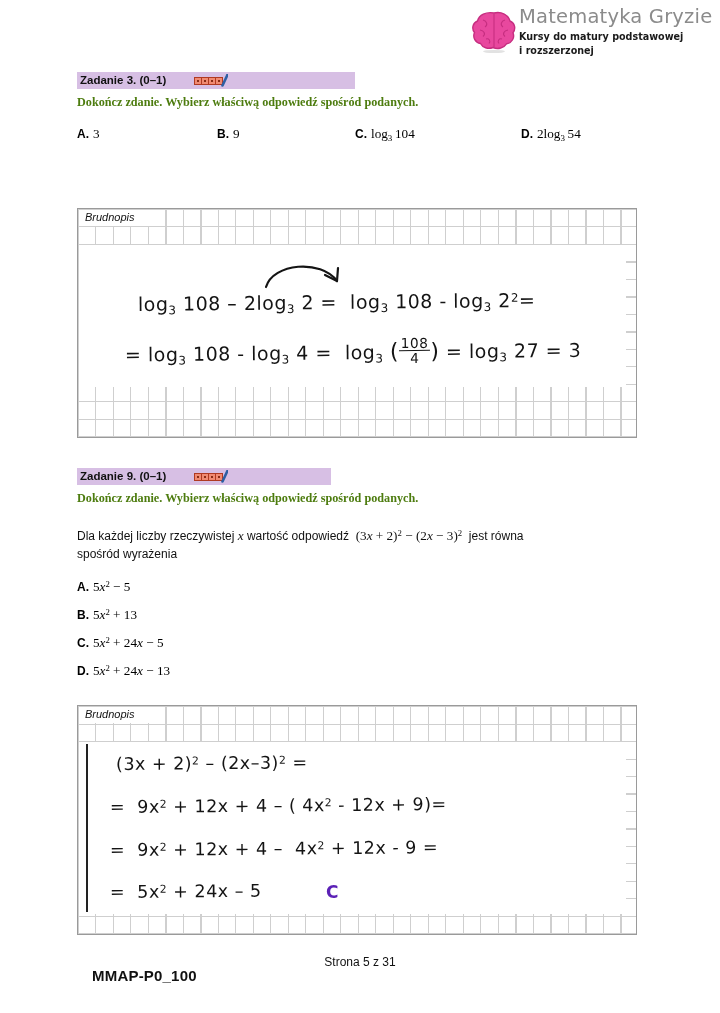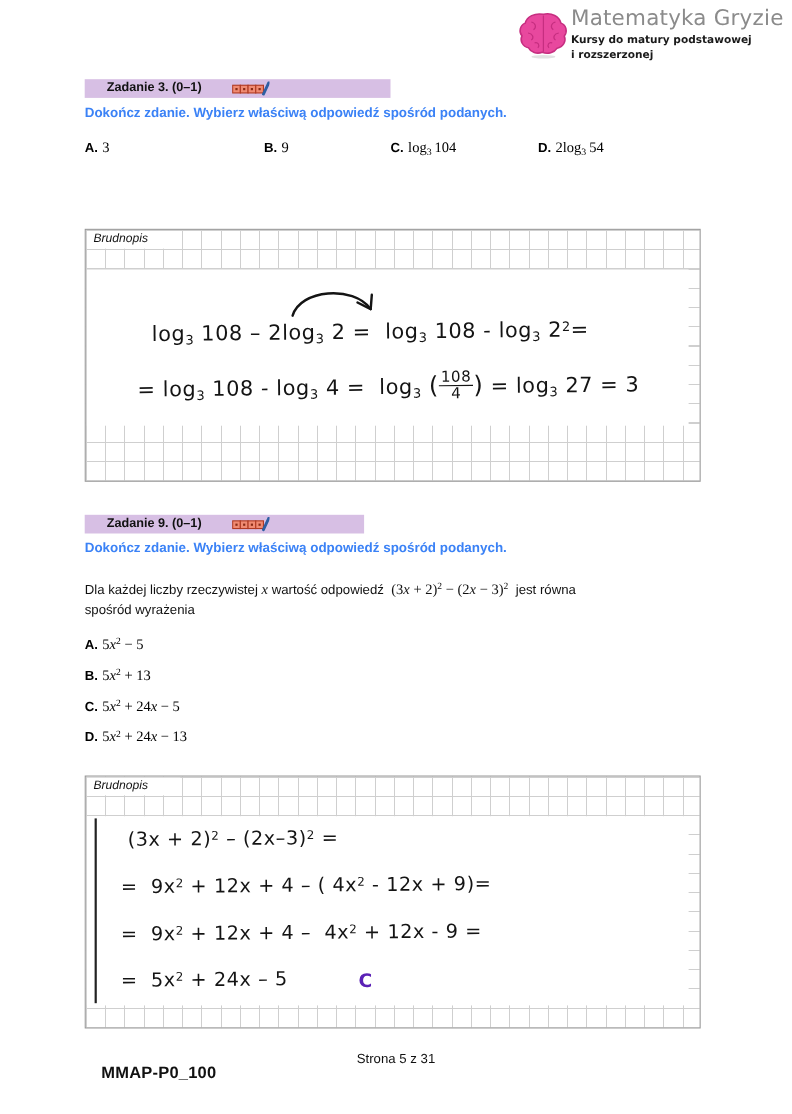--- a/index.html
+++ b/index.html
@@ -60,21 +60,21 @@
   .task {
     position: absolute;
     left: 77px;
     width: 566px;
   }
   .task-header {
     background: #d7bfe4;
     height: 17px;
     display: flex;
     align-items: center;
-    padding-left: 20px;
+    padding-left: 3px;
     box-sizing: border-box;
   }
   .task-header.w-long { width: 278px; }
   .task-header.w-short { width: 254px; }
   .task-number {
     font-size: 11.5px;
     font-weight: bold;
     color: #111;
     line-height: 13px;
     white-space: nowrap;
@@ -82,24 +82,25 @@
   .scoring-icon {
     margin-left: 28px;
     display: inline-flex;
     align-items: center;
   }
   .scoring-icon svg { display: block; }
 
   .task-instruction {
     font-size: 12.2px;
     font-weight: bold;
-    color: #3b82f6;
+    color: #4d7c0f;
     margin-top: 6px;
     line-height: 15px;
     white-space: nowrap;
+    font-family: Liberation Serif, serif;
   }
 
   .task-body {
     font-size: 12px;
     color: #111;
     line-height: 18px;
     margin-top: 18px;
   }
   .m {
     font-family: "Liberation Serif", serif;
@@ -308,27 +309,27 @@
       </svg>
     </span>
   </div>
   <div class="task-instruction">Dokończ zdanie. Wybierz właściwą odpowiedź spośród podanych.</div>
 
 
   <div class="answers-row">
     <div class="ans" style="left:0px;">
       <span class="ans-letter">A.</span><span class="ans-value">3</span>
     </div>
-    <div class="ans" style="left:140px;margin-left:23px;">
+    <div class="ans" style="left:140px;">
       <span class="ans-letter">B.</span><span class="ans-value">9</span>
     </div>
     <div class="ans" style="left:278px;">
       <span class="ans-letter">C.</span><span class="ans-value">log<sub class="s">3</sub> 104</span>
     </div>
-    <div class="ans" style="left:412px;">
+    <div class="ans" style="left:444px;">
       <span class="ans-letter">D.</span><span class="ans-value">2log<sub class="s">3</sub> 54</span>
     </div>
   </div>
 </div>
 
 <div class="brudnopis" style="top:208px; height:230px;">
   <div class="brudnopis-label-mask" style="width:85px;"></div>
   <div class="brudnopis-label">Brudnopis</div>
   <div class="write-area" style="top:36px; height:142px;"></div>
 

